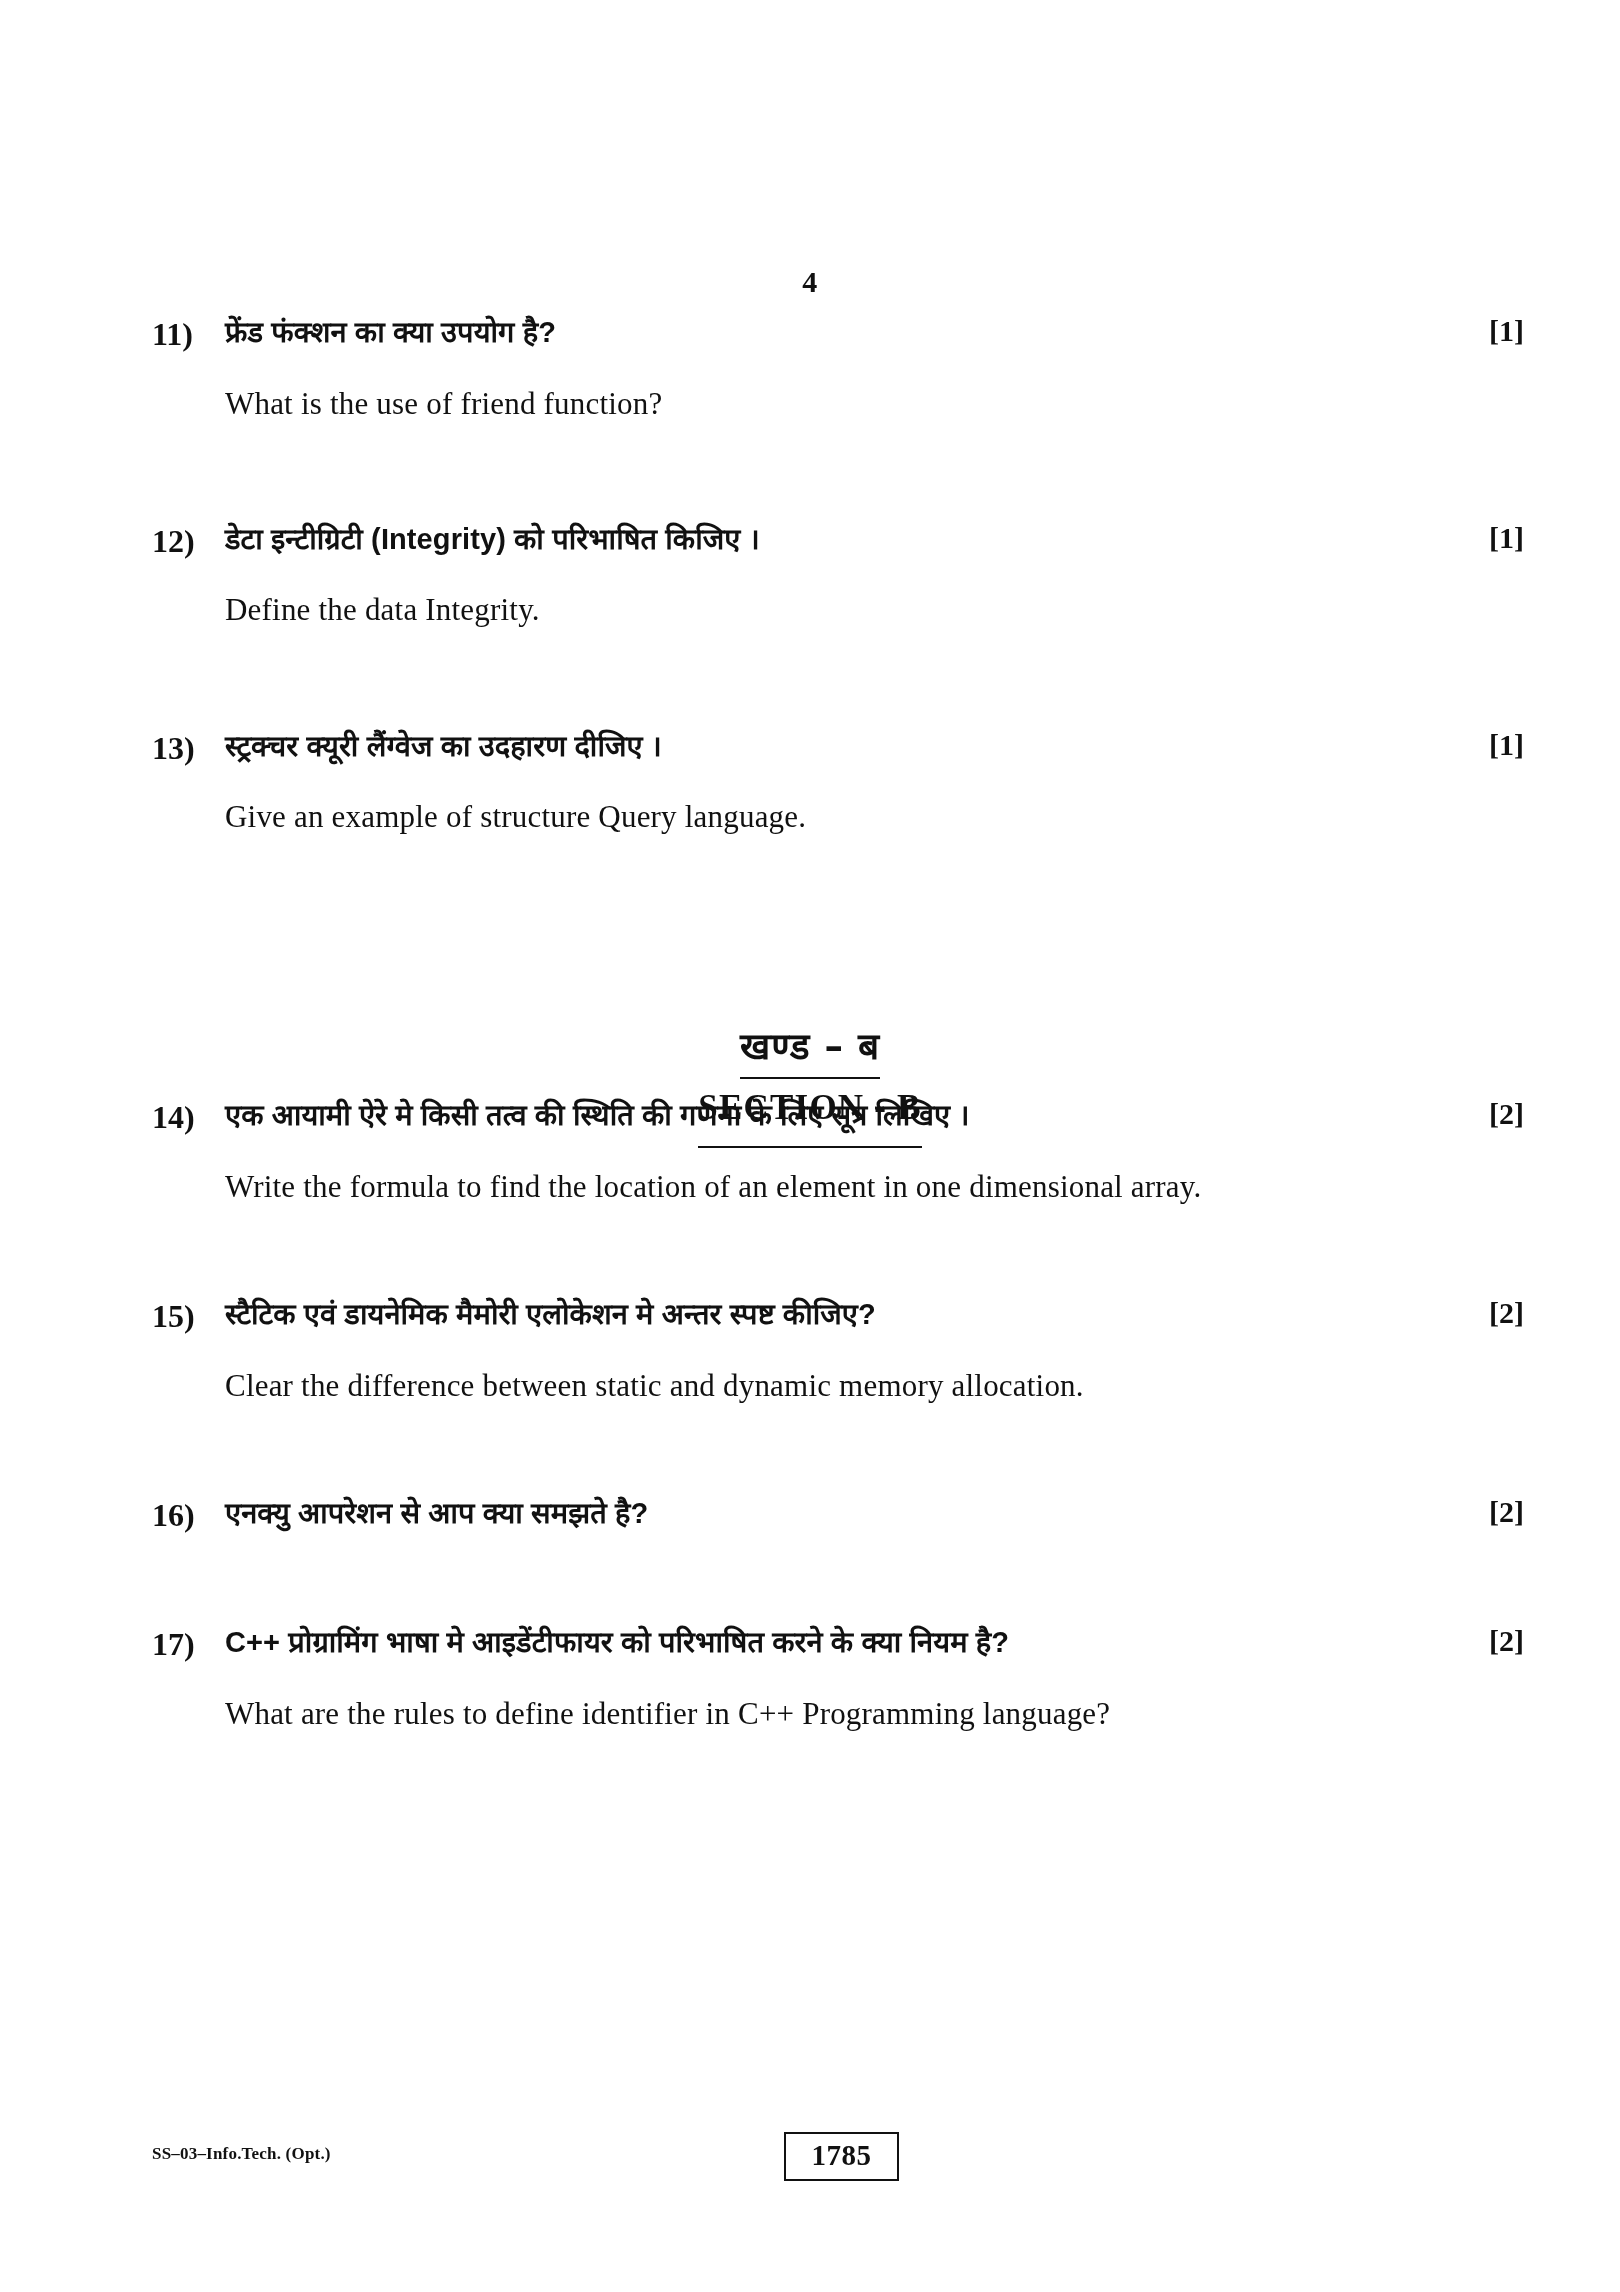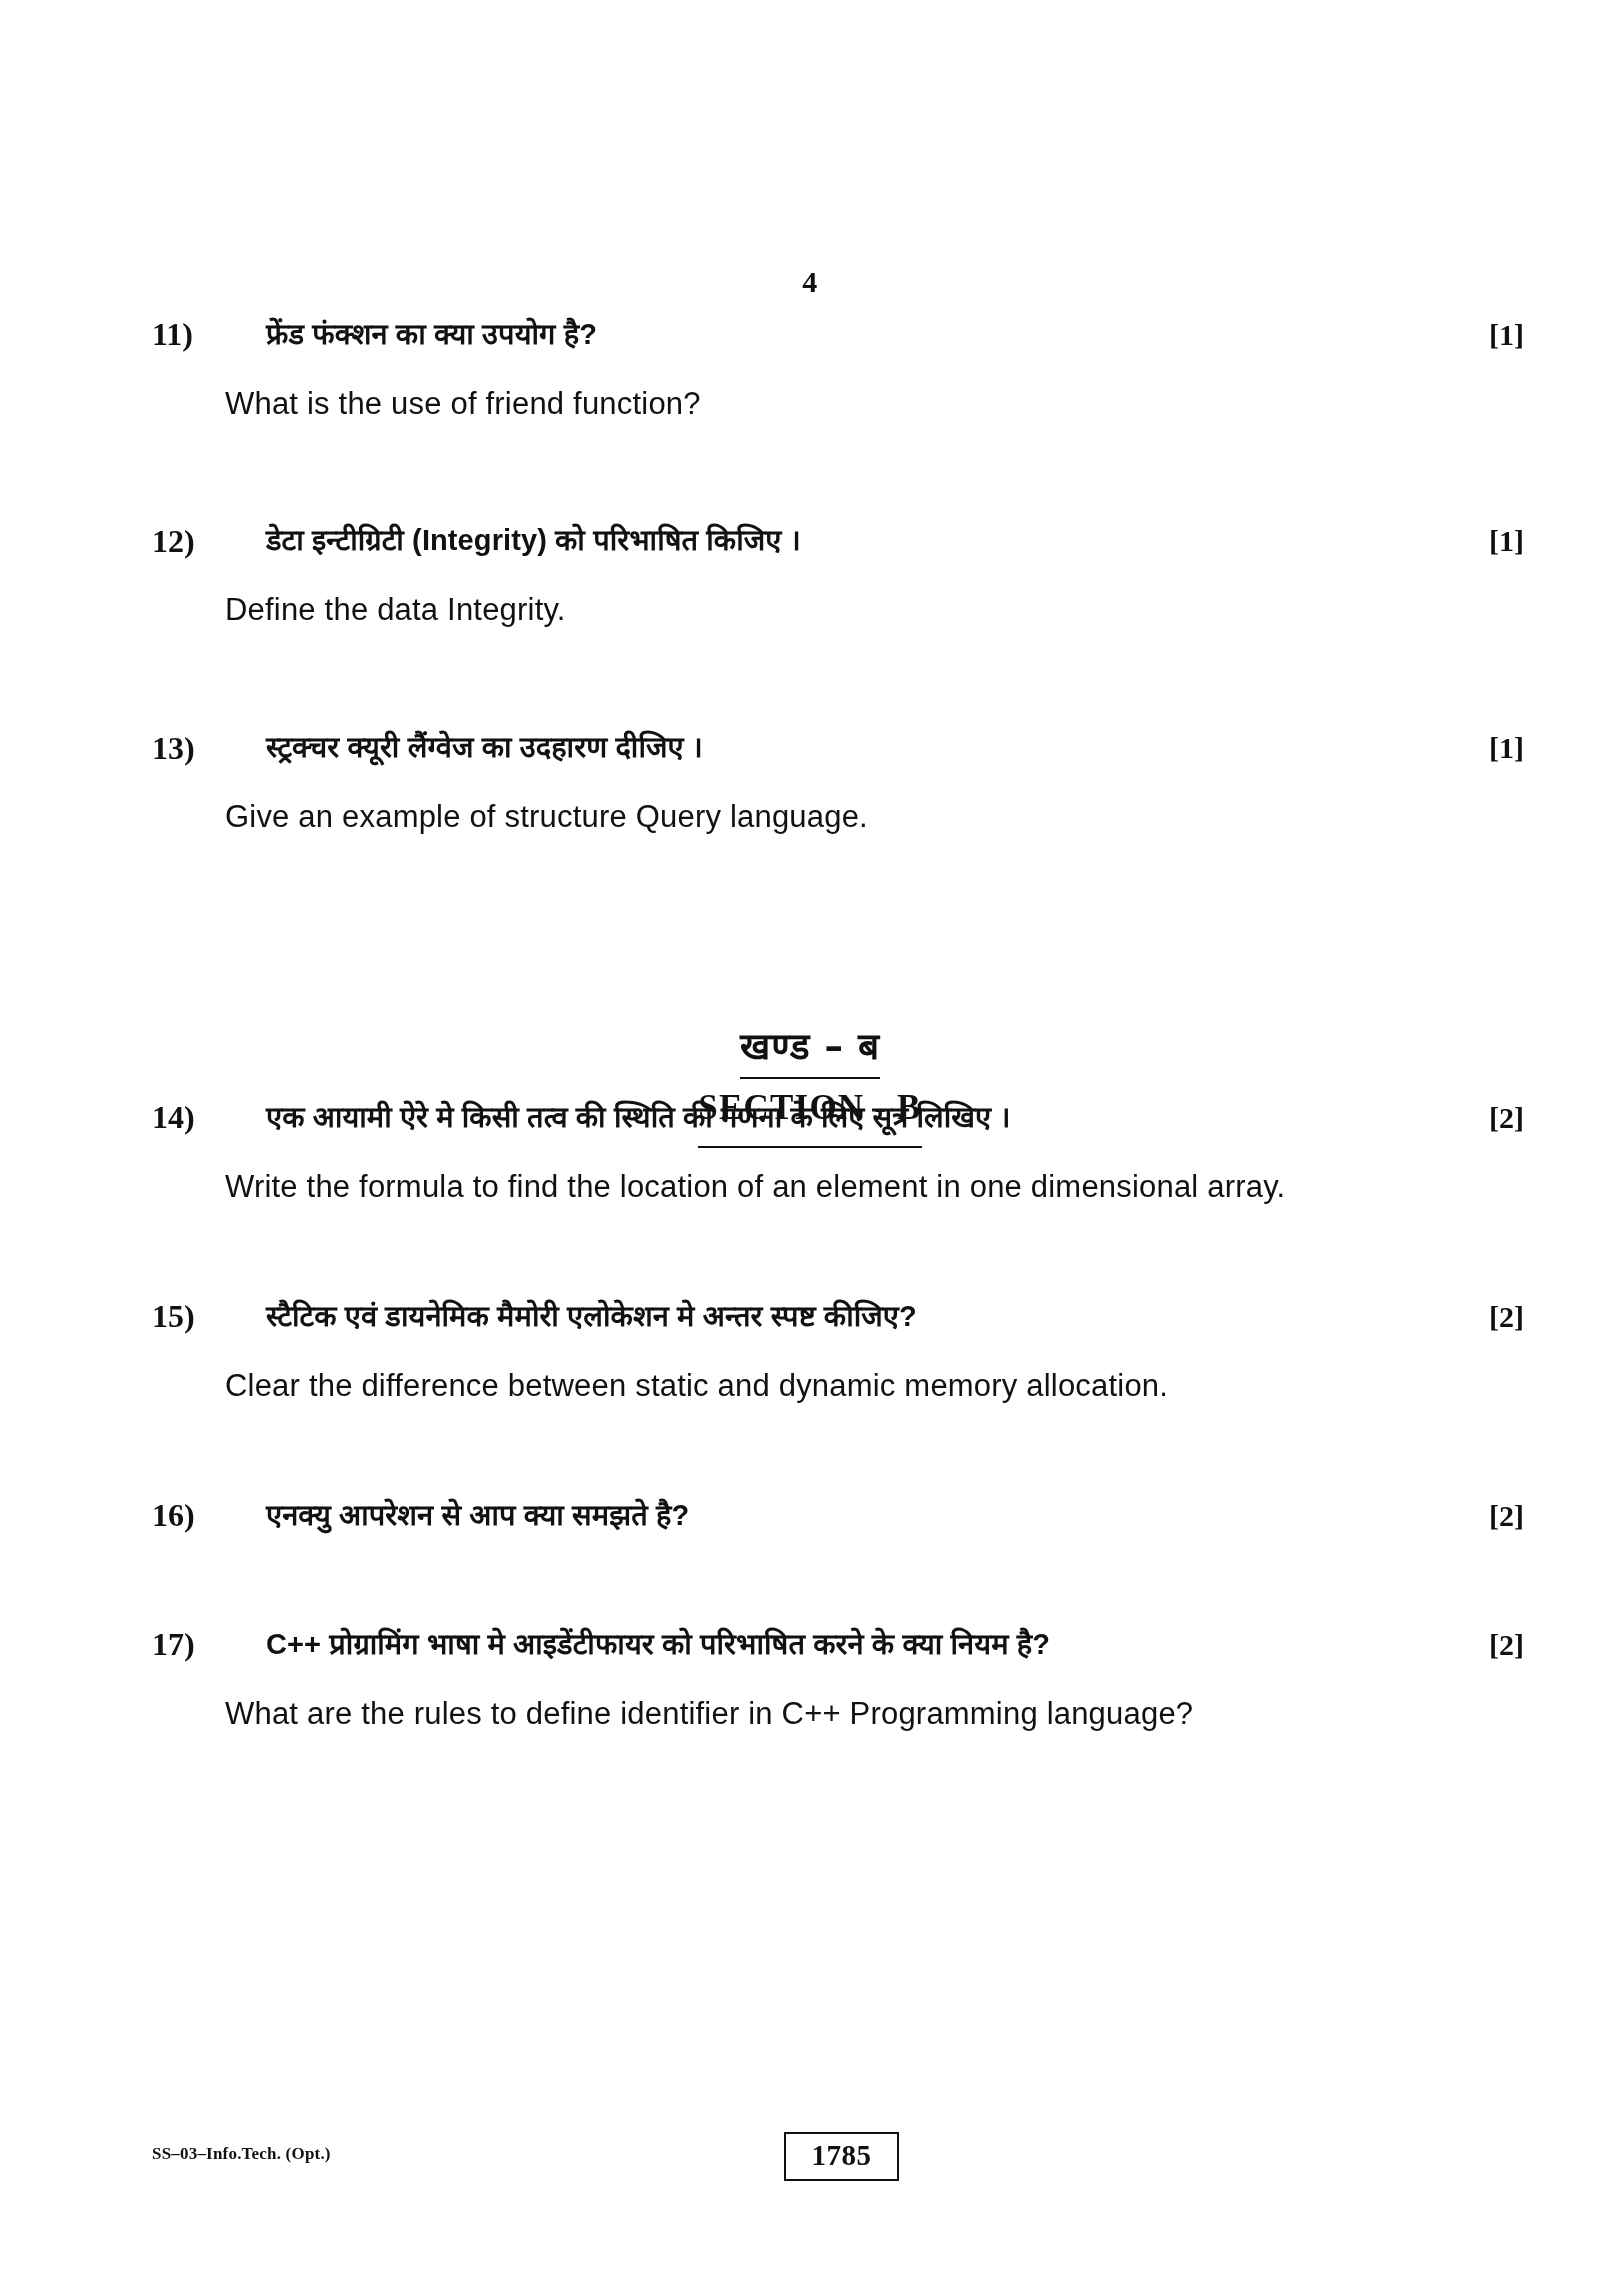--- a/index.html
+++ b/index.html
@@ -40,22 +40,21 @@
     width: 1372px;
   }
 
   .q-block {
     position: relative;
     margin-bottom: 43px;
   }
 
   .q-line {
     display: flex;
-    align-items: center;
-    gap: 41px;
+    align-items: flex-start;
   }
 
   .q-num {
     flex: 0 0 auto;
     width: 73px;
     font-size: 32px;
     font-weight: bold;
     font-family: "Liberation Serif", "DejaVu Serif", serif;
     line-height: 1.32;
     padding-top: 1px;
@@ -78,21 +77,21 @@
     font-size: 30px;
     font-weight: bold;
     font-family: "Liberation Serif", "DejaVu Serif", serif;
     padding-top: 2px;
   }
 
   .q-english {
     margin-left: 73px;
     margin-top: 27.4px;
     font-size: 31px;
-    font-family: Liberation Sans, sans-serif;
+    font-family: Liberation Serif, serif;
     line-height: 1.36;
     letter-spacing: 0.2px;
   }
 
   
   .gap-lg { margin-bottom: 94px; }
   .gap-md { margin-bottom: 86px; }
 
   
   .section-head {

